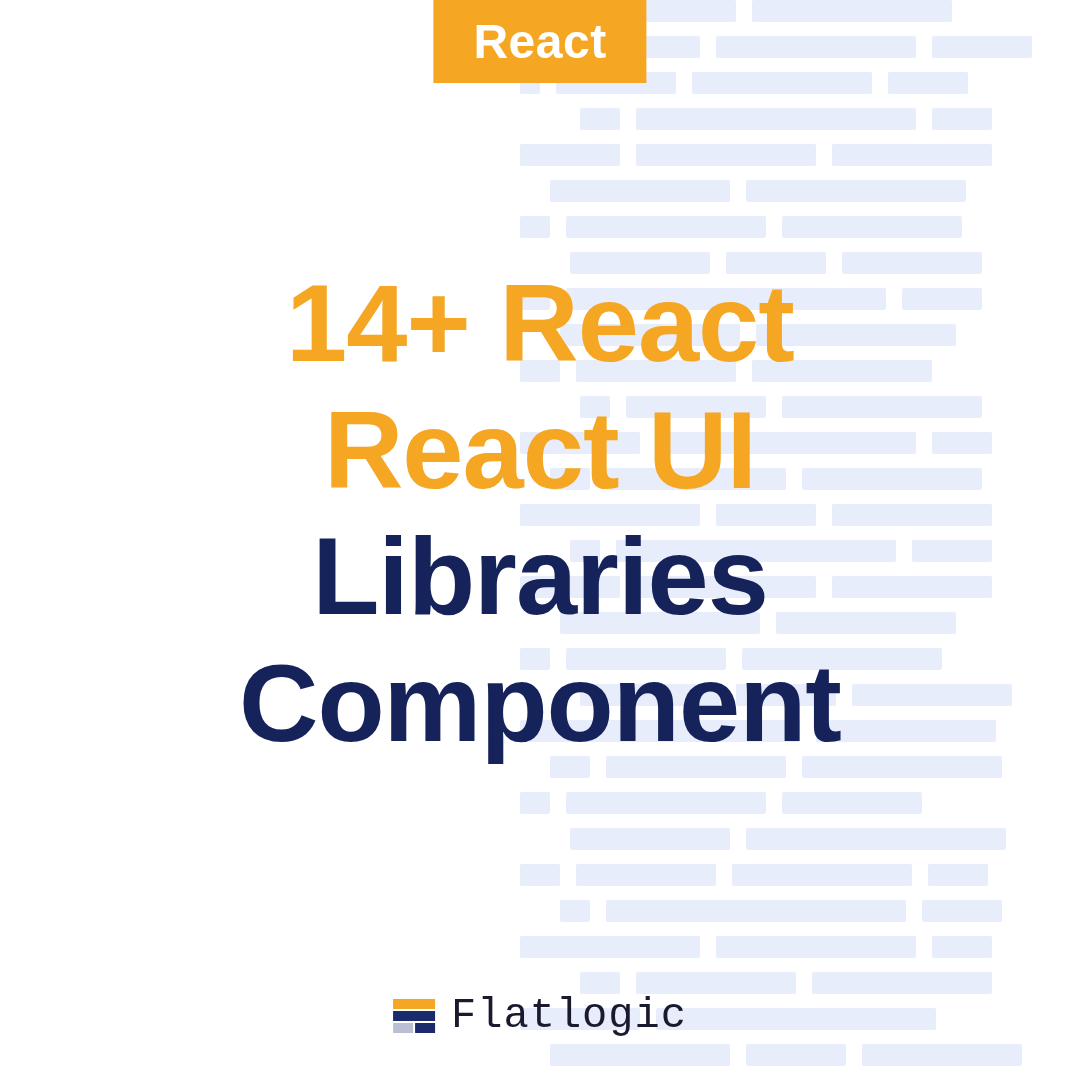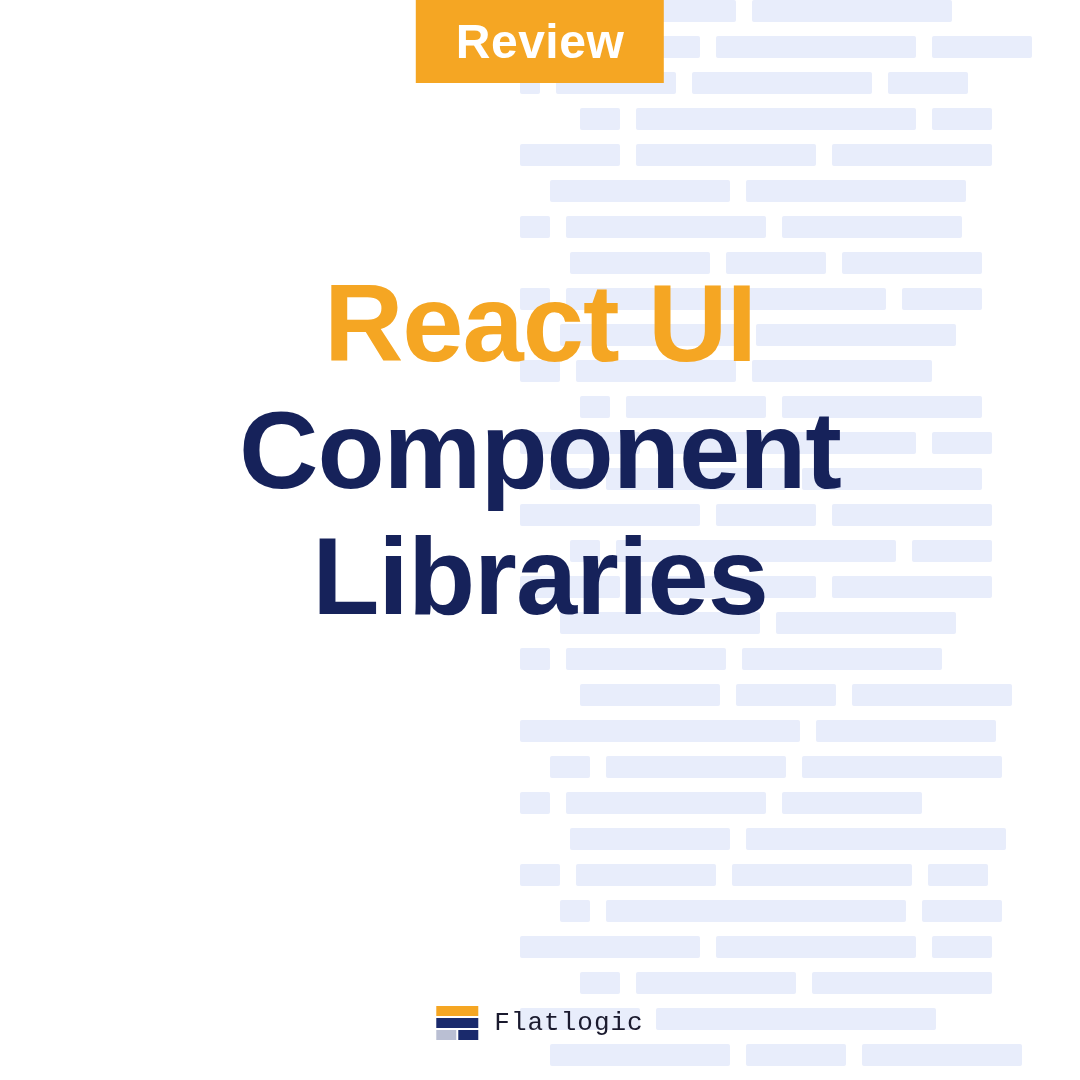--- a/index.html
+++ b/index.html
@@ -71,21 +71,21 @@
   width: 42px;
   height: 34px;
   position: relative;
 }
 .bar1 { position: absolute; top: 0; left: 0; width: 42px; height: 10px; background: #f5a623; }
 .bar2 { position: absolute; top: 12px; left: 0; width: 42px; height: 10px; background: #1a2a6c; }
 .bar3 { position: absolute; top: 24px; left: 0; width: 20px; height: 10px; background: #1a2a6c; opacity: 0.3; }
 .bar4 { position: absolute; top: 24px; left: 22px; width: 20px; height: 10px; background: #1a2a6c; }
 .logo-text {
   font-family: "Courier New", monospace;
-  font-size: 26px;
+  font-size: 42px;
   color: #1a1a2e;
   font-weight: 500;
   letter-spacing: 1px;
 }
 </style>
 </head>
 <body>
 
 <div class="bg-pattern">
   <div class="row">
@@ -230,27 +230,28 @@
       <div class="blk" style="width:280px"></div>
     </div>
   <div class="row" style="margin-left:30px">
       <div class="blk" style="width:180px"></div>
       <div class="blk" style="width:100px"></div>
       <div class="blk" style="width:160px"></div>
     </div>
 </div>
 
 <div class="badge">
-  <span>Review</span>
+  <span>React</span>
 </div>
 
 <div class="title-wrap">
+  <div class="title-orange">14+ React</div>
   <div class="title-orange">React UI</div>
+  <div class="title-navy">Libraries</div>
   <div class="title-navy">Component</div>
-  <div class="title-navy">Libraries</div>
 </div>
 
 <div class="logo">
   <div class="logo-mark">
     <div class="bar1"></div>
     <div class="bar2"></div>
     <div class="bar3"></div>
     <div class="bar4"></div>
   </div>
   <span class="logo-text">Flatlogic</span>

